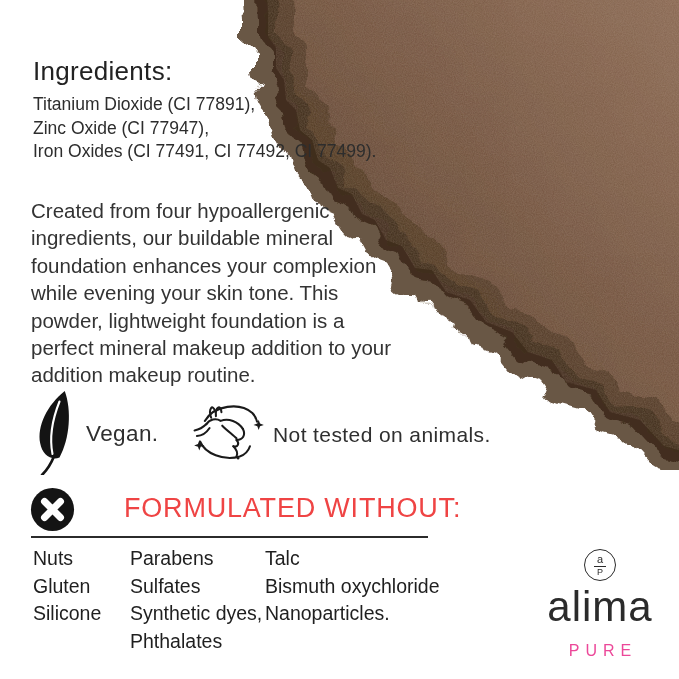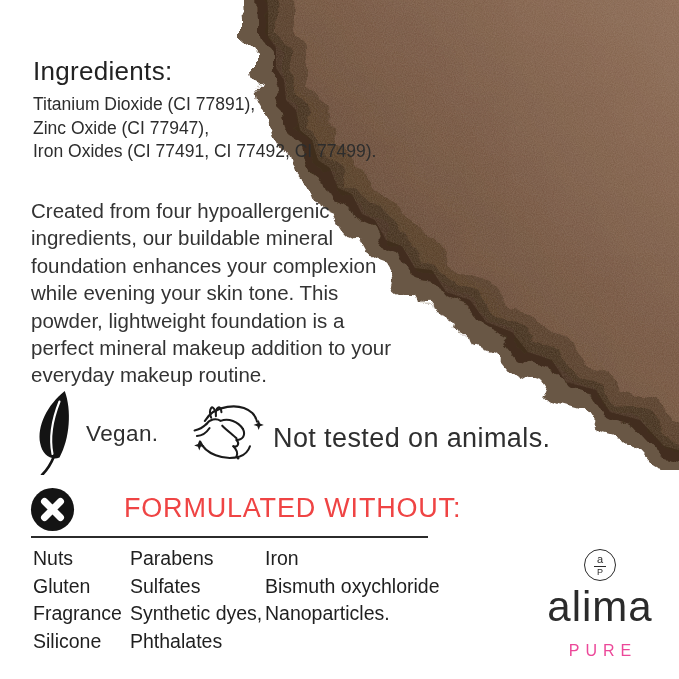--- a/index.html
+++ b/index.html
@@ -12,21 +12,21 @@
   .powder{top:0;right:0;pointer-events:none;}
   
   .ing-heading{left:33px;top:56px;font-size:26px;color:#222;letter-spacing:.3px;}
   .ing-list{left:33px;top:93px;font-size:17.5px;line-height:23.5px;color:#2d2d2d;white-space:nowrap;}
   
   .desc{left:31px;top:197px;font-size:20.5px;line-height:27.4px;color:#333;white-space:nowrap;}
   
   .leaf{left:33px;top:391px;}
   .vegan-label{left:86px;top:421px;font-size:22.5px;color:#2f2f2f;letter-spacing:.4px;}
   .bunny{left:189px;top:399px;}
-  .bunny-label{left:273px;top:423px;font-size:27px;color:#2f2f2f;letter-spacing:.4px;}
+  .bunny-label{left:273px;top:423px;font-size:21px;color:#2f2f2f;letter-spacing:.4px;}
   
   .fw-icon{left:30px;top:487px;}
   .fw-heading{left:84px;top:493px;font-size:27px;color:#ef4444;letter-spacing:.8px;margin-left:40px;}
   .fw-rule{left:31px;top:536px;width:397px;height:2px;background:#2b2b2b;}
   .fw-cols{left:33px;top:545px;display:flex;font-size:19.5px;line-height:27.6px;color:#1f1f1f;}
   .fw-col1{width:97px;}
   .fw-col2{width:135px;}
   .fw-col3{width:180px;}
   
   .brand{left:545px;top:549px;width:110px;text-align:center;}
@@ -87,21 +87,21 @@
     <div>Iron Oxides (CI 77491, CI 77492, CI 77499).</div>
   </div>
 
   <div class="abs desc">
     <div>Created from four hypoallergenic</div>
     <div>ingredients, our buildable mineral</div>
     <div>foundation enhances your complexion</div>
     <div>while evening your skin tone. This</div>
     <div>powder, lightweight foundation is a</div>
     <div>perfect mineral makeup addition to your</div>
-    <div>everyday makeup routine.</div>
+    <div>addition makeup routine.</div>
   </div>
 
   <svg class="abs leaf" width="46" height="84" viewBox="0 0 52 96">
     <path d="M36,0 C16,16 4,40 8,60 C10,72 20,80 30,76 C42,54 44,22 36,0 Z" fill="#141414"></path>
     <path d="M30,12 C22,32 18,52 22,72" stroke="#ffffff" stroke-width="2.4" fill="none" stroke-linecap="round"></path>
     <path d="M24,74 C20,84 16,90 10,96" stroke="#141414" stroke-width="3" fill="none" stroke-linecap="round"></path>
   </svg>
   <div class="abs vegan-label">Vegan.</div>
 
   <svg class="abs bunny" width="76" height="66" viewBox="0 0 96 80" fill="none" stroke="#1a1a1a" stroke-width="2.6" stroke-linecap="round">
@@ -128,31 +128,30 @@
     <circle cx="24" cy="24" r="23" fill="#141414"></circle>
     <path d="M15.5,15.5 L32.5,32.5 M32.5,15.5 L15.5,32.5" stroke="#ffffff" stroke-width="7.5" stroke-linecap="round"></path>
   </svg>
   <div class="abs fw-heading">FORMULATED WITHOUT:</div>
   <div class="abs fw-rule"></div>
 
   <div class="abs fw-cols">
     <div class="fw-col1">
       <div>Nuts</div>
       <div>Gluten</div>
-      <div>Fragrance</div>
       <div>Silicone</div>
     </div>
     <div class="fw-col2">
       <div>Parabens</div>
       <div>Sulfates</div>
       <div>Synthetic dyes,</div>
       <div>Phthalates</div>
     </div>
     <div class="fw-col3">
-      <div>Iron</div>
+      <div>Talc</div>
       <div>Bismuth oxychloride</div>
       <div>Nanoparticles.</div>
     </div>
   </div>
 
   <div class="abs brand">
     <div class="monogram">
       <span class="mono-a">a</span>
       <span class="mono-div"></span>
       <span class="mono-p">P</span>

